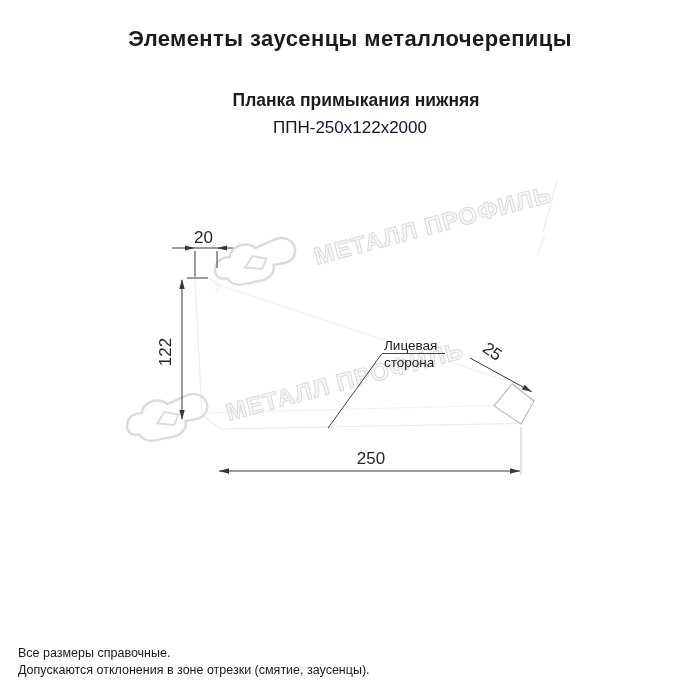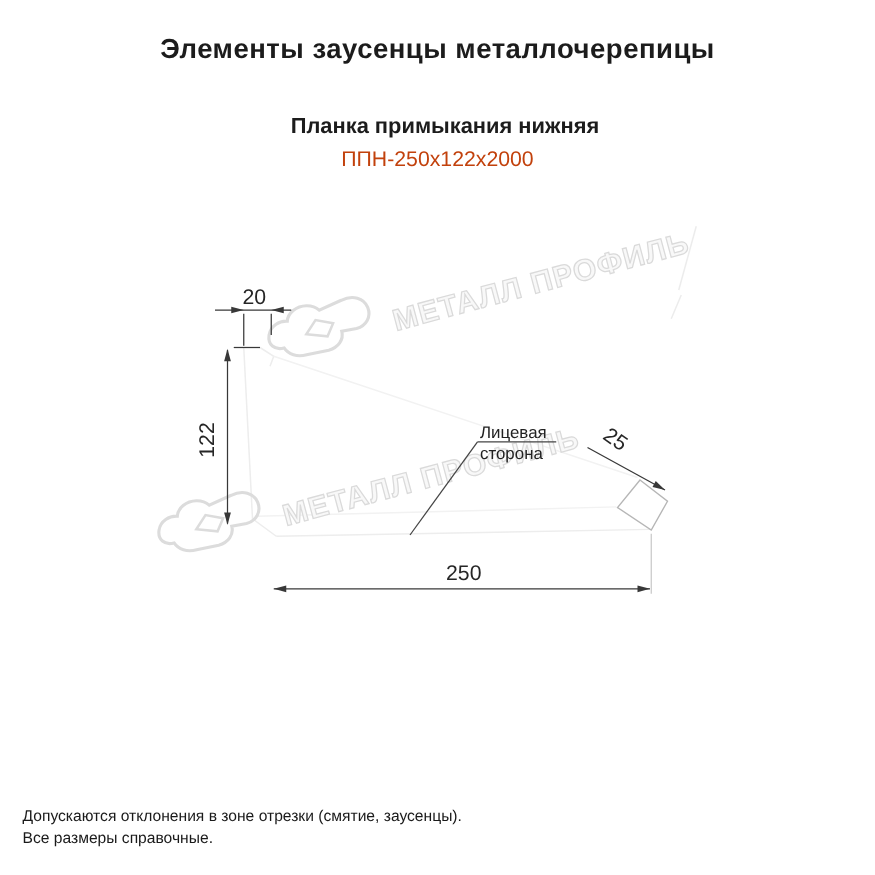--- a/index.html
+++ b/index.html
@@ -3,21 +3,21 @@
 <meta charset="utf-8">
 <style>
   html,body{margin:0;padding:0;}
   body{
     width:700px;height:700px;background:#ffffff;position:relative;
     font-family:"Liberation Sans","DejaVu Sans",sans-serif;color:#1f1f1f;overflow:hidden;
   }
   .hdr{position:absolute;left:0;right:0;text-align:center;}
   .title{top:26px;font-size:22px;font-weight:bold;letter-spacing:.4px;color:#1c1c1c;}
   .subtitle{top:90px;font-size:17.5px;font-weight:bold;color:#1c1c1c;margin-left:12px;}
-  .model{top:118px;font-size:17px;font-weight:normal;color:#c2410c;}
+  .model{top:118px;font-size:17px;font-weight:normal;color:#0f172a;}
   .notes{position:absolute;left:18px;top:645px;font-size:12.5px;line-height:17px;color:#1a1a1a;}
   svg.drawing{position:absolute;left:0;top:0;}
   .dimtxt{font-size:17px;fill:#262626;}
   .lbltxt{font-size:13.5px;fill:#222;}
   .wm-text{font-size:24px;font-weight:bold;letter-spacing:1px;fill:#f8f8f8;stroke:#dadada;stroke-width:1;}
 </style>
 </head>
 <body>
 
 <div class="hdr title">Элементы заусенцы металлочерепицы</div>
@@ -83,15 +83,15 @@
 
   <g stroke="#444" stroke-width="1" fill="none">
     <line x1="382" y1="353.5" x2="445" y2="353.5"></line>
     <line x1="382" y1="353.5" x2="328" y2="428"></line>
   </g>
   <text class="lbltxt" x="384" y="350">Лицевая</text>
   <text class="lbltxt" x="384" y="367">сторона</text>
 </svg>
 
 <div class="notes">
+  <div>Все размеры справочные.</div>
   <div>Допускаются отклонения в зоне отрезки (смятие, заусенцы).</div>
-  <div>Все размеры справочные.</div>
 </div>
 
 </body></html>

